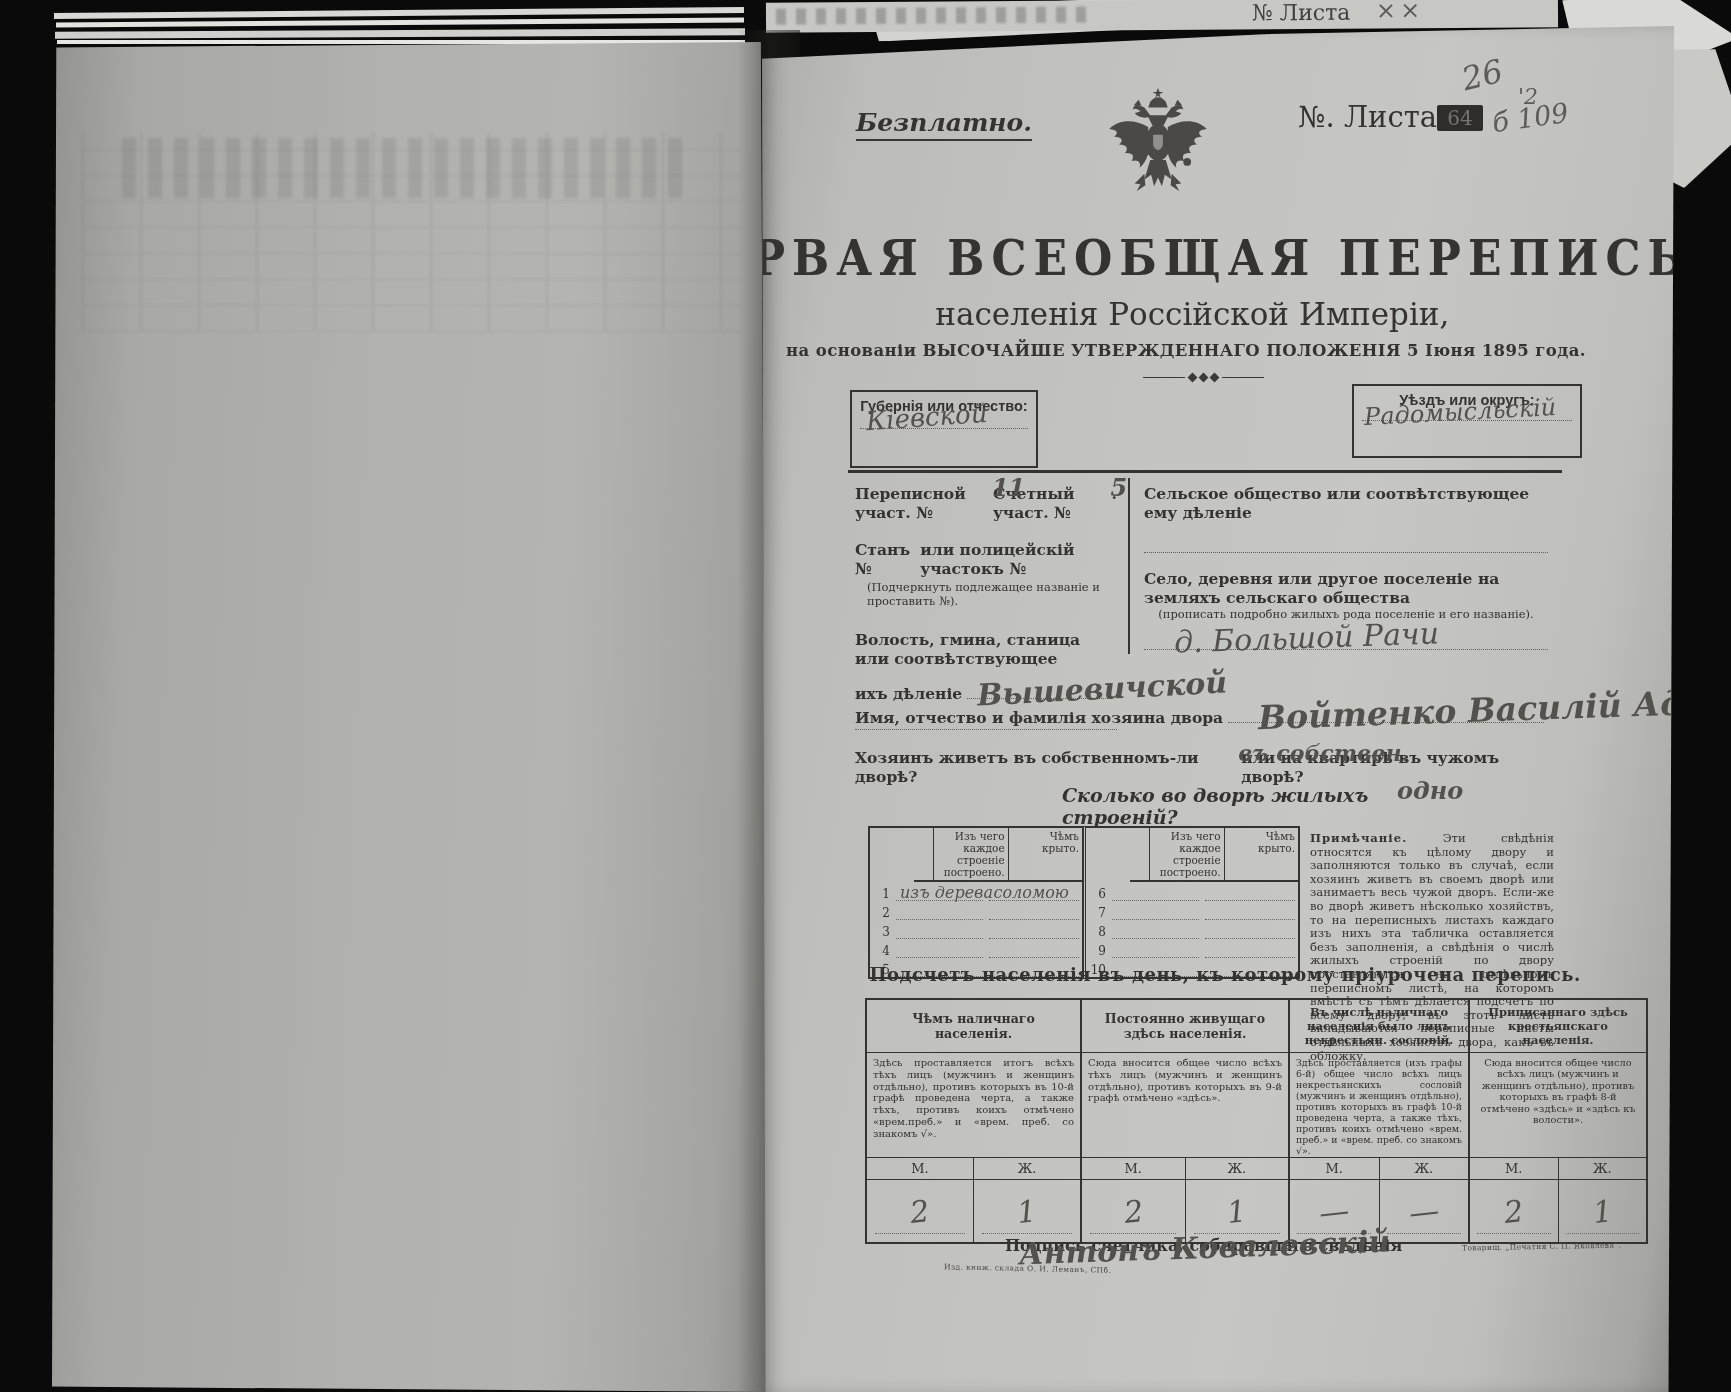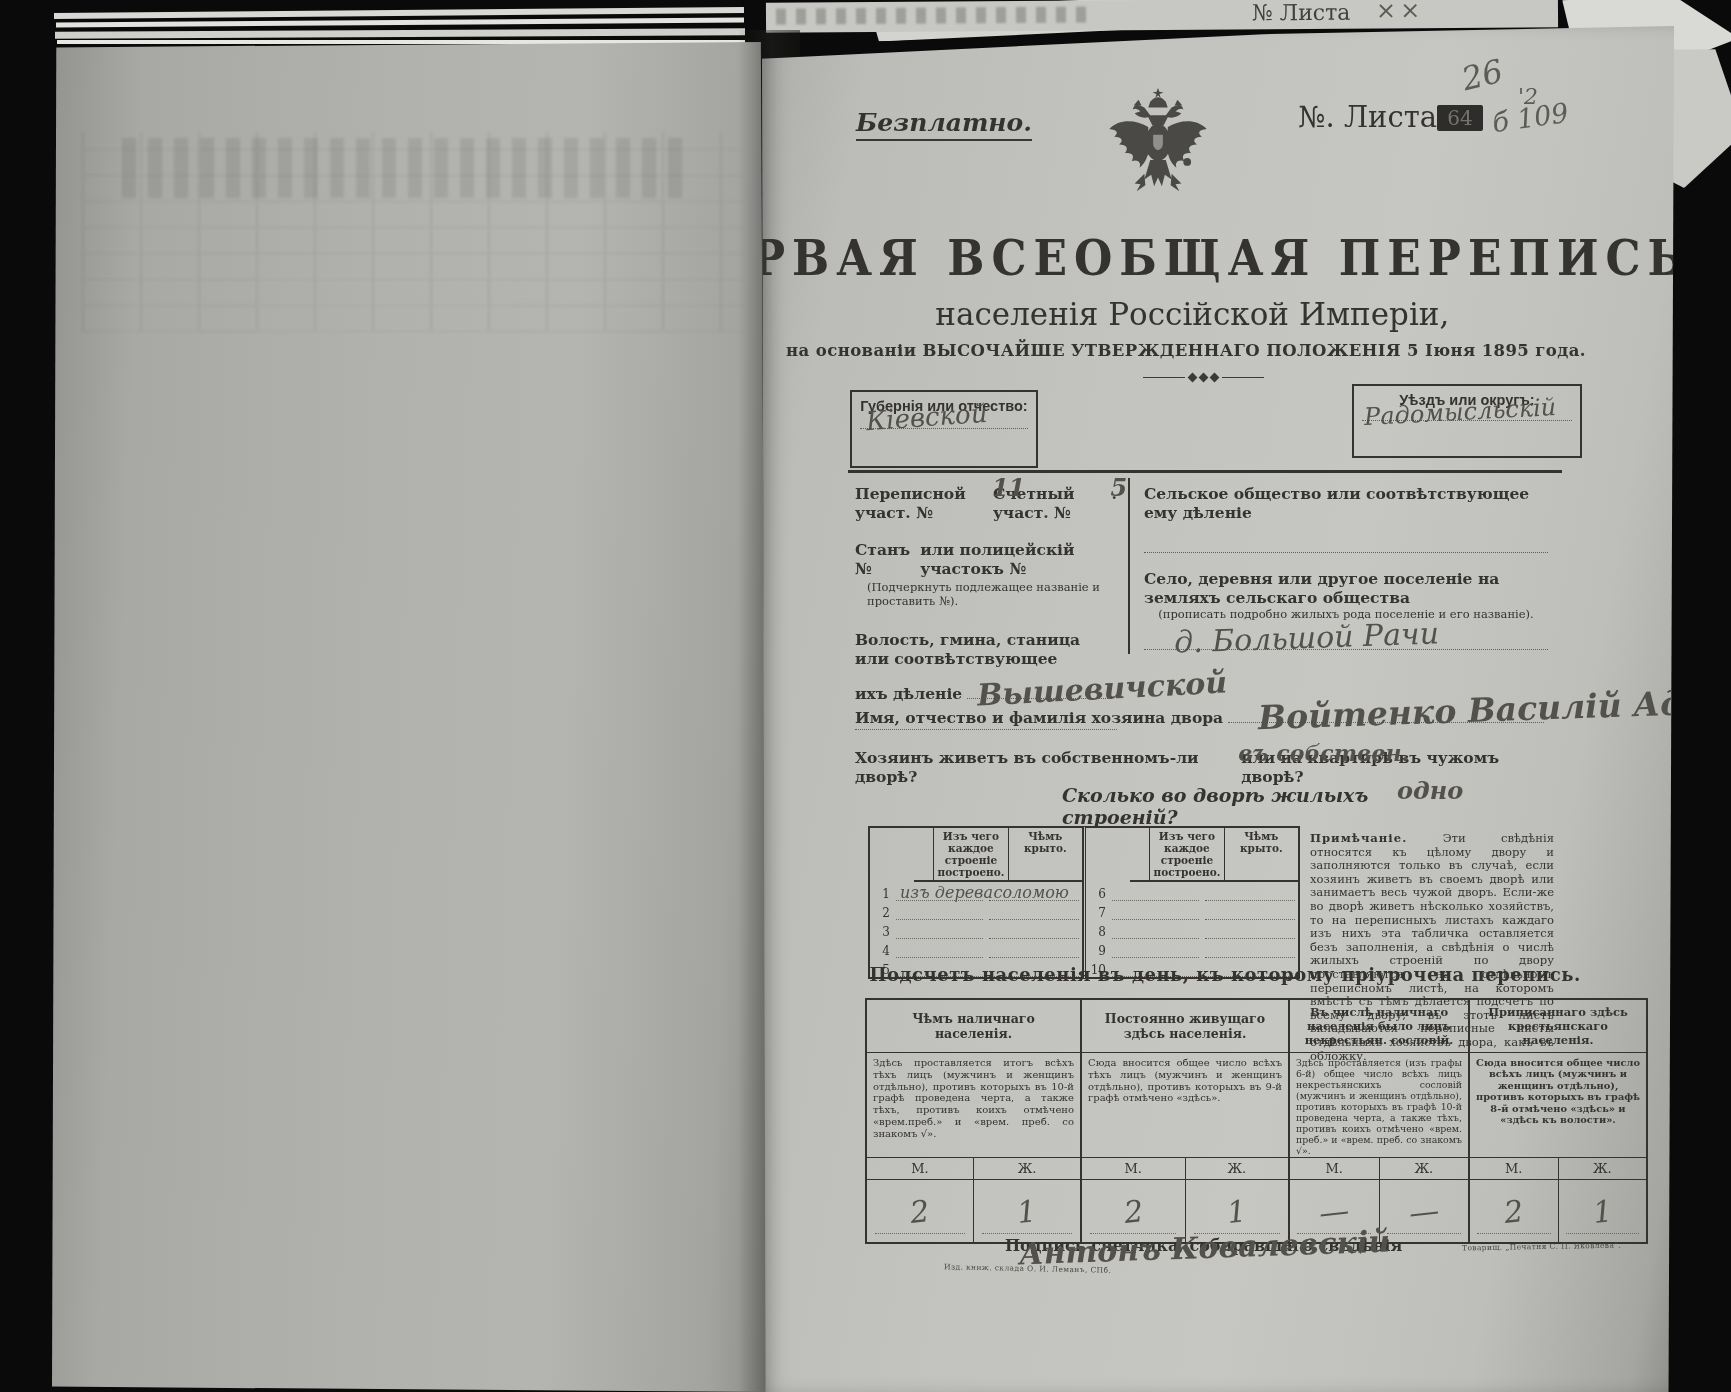--- a/index.html
+++ b/index.html
@@ -64,21 +64,21 @@
 
   .f15{font-size:15.5px;font-weight:bold;}
   .small-note{font-size:11.5px;}
 
   .vdash{width:2px;background:#35332f;}
 
   
   .btable{display:flex;font-size:10.5px;}
   .bhalf{border:2px solid #35332f;display:flex;flex-direction:column;width:212px;}
   .bhalf+.bhalf{border-left:3px double #35332f;margin-left:-1px;}
-  .bhead{display:flex;border-bottom:2px solid #35332f;font-weight:bold;text-align:center;margin-left:44px;}
+  .bhead{display:flex;border-bottom:2px solid #35332f;font-weight:normal;text-align:right;margin-left:44px;}
   .bhead .bn{width:24px;}
   .bhead .bc{width:50%;padding:2px 3px;border-left:1px solid #35332f;}
   .bhead .bc:first-of-type{border-left:none;}
   .brow{display:flex;height:19px;align-items:flex-end;}
   .brow .bn{width:20px;text-align:right;font-size:12px;padding-right:3px;}
   .brow .bc{flex:1;border-bottom:1.2px dotted #6b6962;margin:0 3px;position:relative;}
   .brow .bc.rb{border-left:1px solid #35332f;padding-left:3px;}
   .bhw{position:absolute;left:4px;bottom:-2px;font-size:16px;white-space:nowrap;}
 
   .note{font-size:11.6px;line-height:13.6px;text-align:justify;}
@@ -380,21 +380,21 @@
               <span class="hw">—</span>
             </div>
           <div class="pop-val">
               <span class="u"></span>
               <span class="hw">—</span>
             </div>
         </div>
       </div>
       <div class="pop-col" style="width:176px;">
         <div class="pop-head" style="font-size:11.5px;">Приписаннаго здѣсь крестьянскаго населенія.</div>
-        <div class="pop-desc" style="font-size:9.8px;line-height:11.4px;text-align:center;font-weight:bold;">Сюда вносится общее число всѣхъ лицъ (мужчинъ и женщинъ отдѣльно), противъ которыхъ въ графѣ 8-й отмѣчено «здѣсь» и «здѣсь къ волости».</div>
+        <div class="pop-desc" style="font-size:9.8px;line-height:11.4px;text-align:center;">Сюда вносится общее число всѣхъ лицъ (мужчинъ и женщинъ отдѣльно), противъ которыхъ въ графѣ 8-й отмѣчено «здѣсь» и «здѣсь къ волости».</div>
         <div class="pop-mz">
             <div>М.</div>
             <div>Ж.</div>
           </div>
         <div class="pop-vals">
           <div class="pop-val">
               <span class="u"></span>
               <span class="hw">2</span>
             </div>
           <div class="pop-val">

